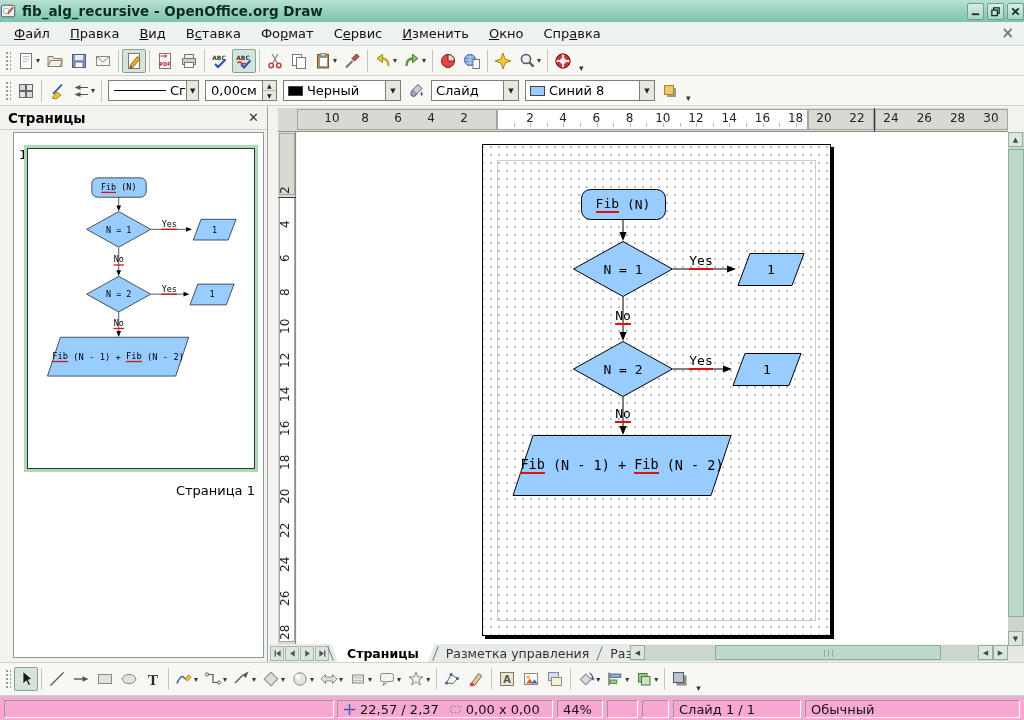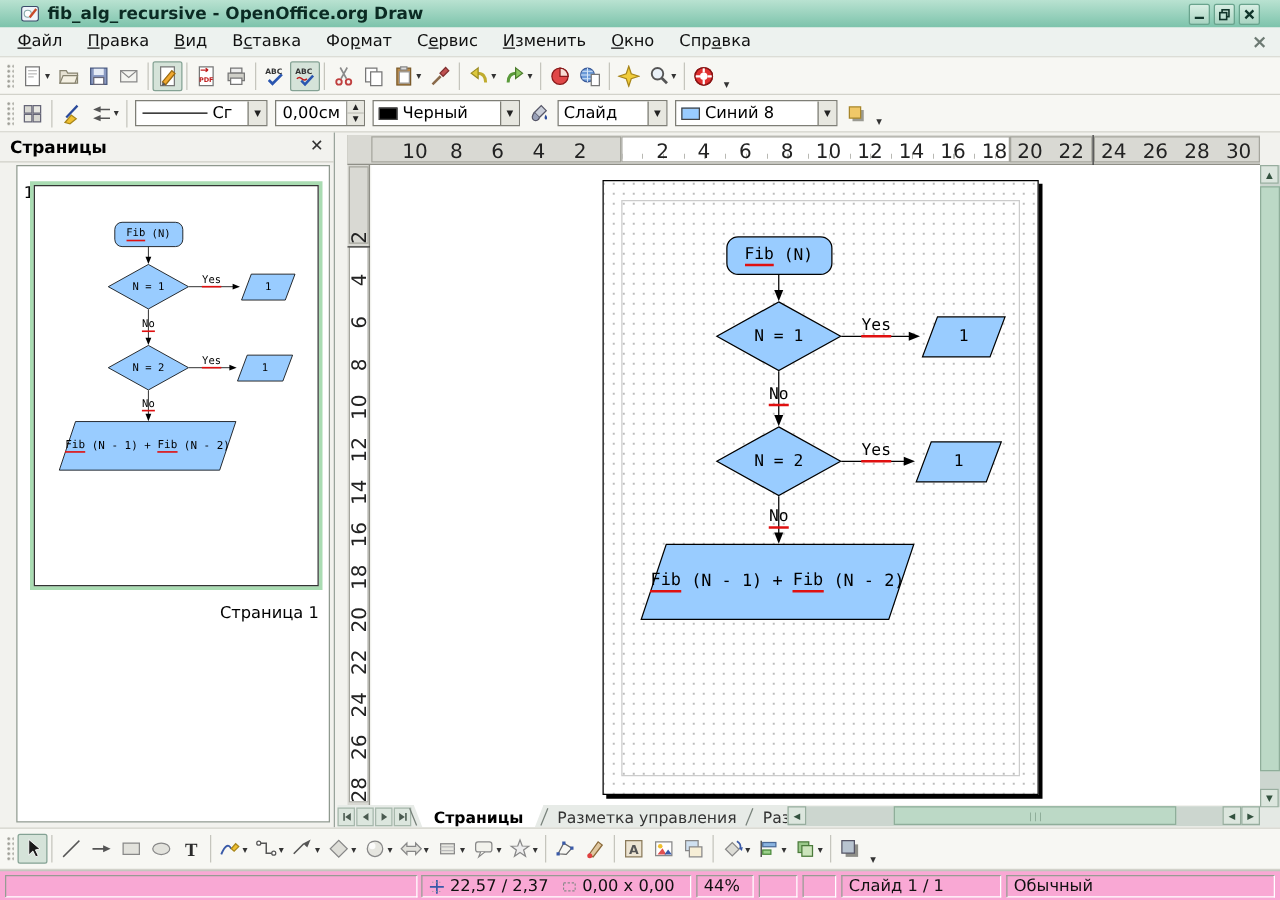--- a/index.html
+++ b/index.html
@@ -3,21 +3,21 @@
 <meta charset="utf-8">
 <style>
   * { box-sizing: border-box; margin: 0; padding: 0; }
   html,body { width:1024px; height:720px; }
   body { font-family:"DejaVu Sans","Liberation Sans",sans-serif; font-size:13px; background:#9aa; }
   #window { position:relative; width:1024px; height:720px; overflow:hidden; background:#f2f2ee; outline:1px solid #57907c; }
   svg { display:block; }
 
   
   #titlebar { position:absolute; left:0; top:0; width:1024px; height:22px;
-    background:linear-gradient(#b9e2d1,#7cc3ab); display:flex; align-items:center; padding:0 16px; }
+    background:linear-gradient(#b9e2d1,#7cc3ab); display:flex; align-items:center; padding:0 0; }
   #titlebar .title { font-weight:bold; font-size:13.5px; color:#0b2b23; margin-left:6px; flex:1; }
   .winbtn { width:17px; height:17px; margin-left:3px; border:1px solid #69a38d; border-radius:2px;
     background:linear-gradient(#d8efe4,#a9d4c2); display:flex; align-items:center; justify-content:center; }
 
   
   #menubar { position:absolute; left:0; top:22px; width:1024px; height:24px; background:#edf2ef;
     border-bottom:1px solid #d6d6ce; display:flex; align-items:center; padding:0 4px; }
   .menu-item { padding:2px 10px; color:#111; }
   .menu-item .ul { text-decoration:underline; }
   #menu-close { margin-left:auto; margin-right:6px; color:#6d7a73; font-size:15px; font-weight:bold; line-height:1; }
@@ -57,21 +57,21 @@
   #thumb-flow { position:absolute; left:0; top:0; width:349px; height:492px; transform:scale(0.648); transform-origin:0 0; }
   #thumb-caption { position:absolute; right:8px; top:350px; font-size:13px; }
 
   
   #corner { position:absolute; left:278px; top:108px; width:18px; height:24px; background:#d9d9d3; border:1px solid #a5a59d; }
   #hruler { position:absolute; left:278px; top:108px; width:730px; height:24px; background:#d9d9d3; border-bottom:1px solid #8e8e86; }
   .hr-box { position:absolute; top:1px; height:21px; border:1px solid #a5a59d; background:#d9d9d3; }
   .hr-white { background:#fff; }
   .hr-white::after { content:''; position:absolute; left:0; right:0; bottom:2px; height:4px;
      background:repeating-linear-gradient(to right, transparent 0 15.6px, #9a9a92 15.6px 16.6px); opacity:.7; }
-  #hruler .num, #vruler .num { position:absolute; font-size:16px; color:#222; }
+  #hruler .num, #vruler .num { position:absolute; font-size:12px; color:#222; }
   #hruler .num { top:3px; width:24px; text-align:center; }
   #hr-divider { position:absolute; left:596px; top:0; width:1px; height:24px; background:#3a3a3a; }
   #vruler { position:absolute; left:278px; top:132px; width:18px; height:512px; background:#d9d9d3; border-right:1px solid #8e8e86; }
   .vr-box { position:absolute; left:1px; width:16px; border:1px solid #a5a59d; background:#d9d9d3; }
   #vruler .num { left:0; width:17px; height:24px; writing-mode:vertical-rl; transform:rotate(180deg); text-align:center; }
   #vr-divider { position:absolute; left:0; top:65px; width:18px; height:1px; background:#3a3a3a; }
   #canvas { position:absolute; left:297px; top:132px; width:711px; height:512px; background:#fff; overflow:hidden; }
 
   
   #page { position:absolute; left:185px; top:12px; width:349px; height:492px; background:#fff;
@@ -371,21 +371,21 @@
         <span>
           <svg viewBox="0 0 18 18" width="18" height="18">
             <path d="M16 5.5 H8 M16 12.5 H8" stroke="#555" stroke-width="1.2"></path>
             <path d="M2.5 5.5 L8.5 3 V8 Z" fill="#555"></path>
             <path d="M2.5 12.5 L8.5 10 V15 Z" fill="#555"></path>
           </svg>
         </span>
         <span class="caret">▾</span>
       </span>
     <span class="sep"></span>
-    <span class="combo" style="width:106px">
+    <span class="combo" style="width:91px">
       <span class="linesample"></span>
       <span class="val">Сг</span>
       <span class="cbtn">▼</span>
     </span>
     <span class="spinner">
       <span class="val">0,00см</span>
       <span class="spinbtns">
           <span>▲</span>
           <span>▼</span>
         </span>

